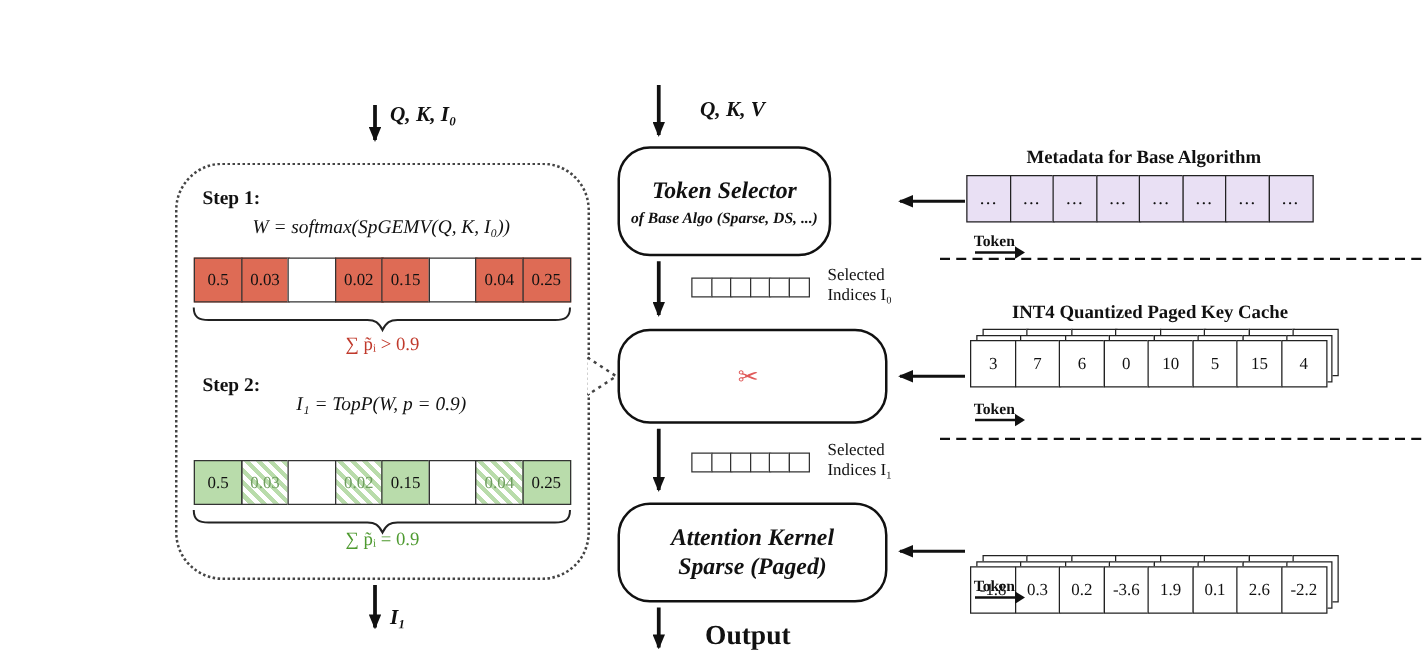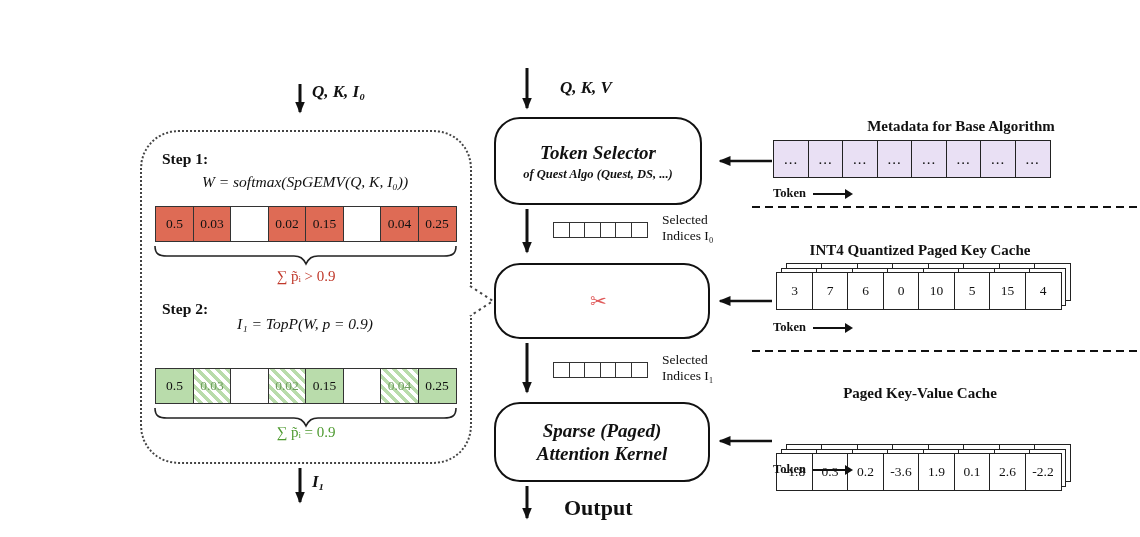--- a/index.html
+++ b/index.html
@@ -50,21 +50,21 @@
   .paged-row{display:flex;position:relative;z-index:0;}
   .paged{width:37px;height:38px;border:1.5px solid #222;box-sizing:border-box;position:relative;
          display:flex;align-items:center;justify-content:center;font-size:13.5px;background:#fff;}
   .paged + .paged{margin-left:-1.5px;}
   .paged::before,.paged::after{content:"";position:absolute;width:37px;height:38px;box-sizing:border-box;
          border:1.5px solid #222;background:inherit;}
   .paged::before{top:-5px;left:3.5px;z-index:-1;}
   .paged::after{top:-10px;left:8.5px;z-index:-2;}
 
   .side-title{font-weight:bold;font-size:15px;text-align:center;}
-  .token-row{display:flex;align-items:center;}
+  .token-row{display:flex;align-items:center;flex-direction:column;}
   .token-label{font-weight:bold;font-size:12.5px;}
   .token-arrow{display:inline-block;width:38px;height:2px;background:#111;position:relative;margin-left:7px;}
   .token-arrow::after{content:"";position:absolute;right:-2px;top:-4px;
         border-left:8px solid #111;border-top:5px solid transparent;border-bottom:5px solid transparent;}
 </style>
 </head>
 <body>
 
 <div class="canvas">
 
@@ -157,27 +157,27 @@
     <div class="cell" data-fill="hatched">
         <span>0.04</span>
       </div>
     <div class="cell" data-fill="green">
         <span>0.25</span>
       </div>
   </div>
 
   <div class="abs sum-label" style="left:155px;top:424px;width:302px;color:var(--sum-green,#4E9A30);">∑ p̃ᵢ = 0.9</div>
 
-  <div class="abs label-math" style="left:312px;top:472px;font-family:Liberation Serif, serif;">I₁</div>
+  <div class="abs label-math" style="left:312px;top:484px;font-family:Liberation Serif, serif;">I₁</div>
 
   <div class="abs label-math" style="left:560px;top:78px;">Q, K, V</div>
 
-  <div class="abs pbox" style="left:494px;top:117px;width:208px;height:88px;">
+  <div class="abs pbox" style="left:494px;top:117px;width:171px;height:88px;">
     <div class="box-title">Token Selector</div>
-    <div class="box-sub">of Quest Algo (Quest, DS, ...)</div>
+    <div class="box-sub">of Base Algo (Sparse, DS, ...)</div>
   </div>
 
   <div class="abs idx-row" style="left:553px;top:222px;">
     <div class="idx-cell" data-fill="green"></div>
     <div class="idx-cell" data-fill="green"></div>
     <div class="idx-cell" data-fill="white"></div>
     <div class="idx-cell" data-fill="green"></div>
     <div class="idx-cell" data-fill="green"></div>
     <div class="idx-cell" data-fill="white"></div>
   </div>
@@ -197,27 +197,27 @@
     <div class="idx-cell" data-fill="green"></div>
     <div class="idx-cell" data-fill="green"></div>
     <div class="idx-cell" data-fill="white"></div>
   </div>
   <div class="abs idx-label" style="left:662px;top:352px;">
     <div>Selected</div>
     <div>Indices I₁</div>
   </div>
 
   <div class="abs pbox" style="left:494px;top:402px;width:216px;height:80px;">
+    <div class="box-title">Attention Kernel</div>
     <div class="box-title">Sparse (Paged)</div>
-    <div class="box-title">Attention Kernel</div>
   </div>
 
   <div class="abs label-plain" style="left:564px;top:495px;">Output</div>
 
-  <div class="abs side-title" style="left:811px;top:118px;width:300px;">Metadata for Base Algorithm</div>
+  <div class="abs side-title" style="left:765px;top:118px;width:300px;">Metadata for Base Algorithm</div>
 
   <div class="abs flat-row" style="left:773px;top:140px;">
     <div class="flat-cell">
         <span>...</span>
       </div>
     <div class="flat-cell">
         <span>...</span>
       </div>
     <div class="flat-cell">
         <span>...</span>
@@ -271,21 +271,20 @@
     <div class="paged" data-fill="green">
         <span>4</span>
       </div>
   </div>
 
   <div class="abs token-row" style="left:773px;top:320px;">
     <span class="token-label">Token</span>
     <span class="token-arrow"></span>
   </div>
 
-  <div class="abs side-title" style="left:765px;top:385px;width:310px;">Paged Key-Value Cache</div>
 
   <div class="abs paged-row" style="left:776px;top:415px;">
     <div class="paged" data-fill="green">
         <span>-1.8</span>
       </div>
     <div class="paged" data-fill="white">
         <span>0.3</span>
       </div>
     <div class="paged" data-fill="white">
         <span>0.2</span>

